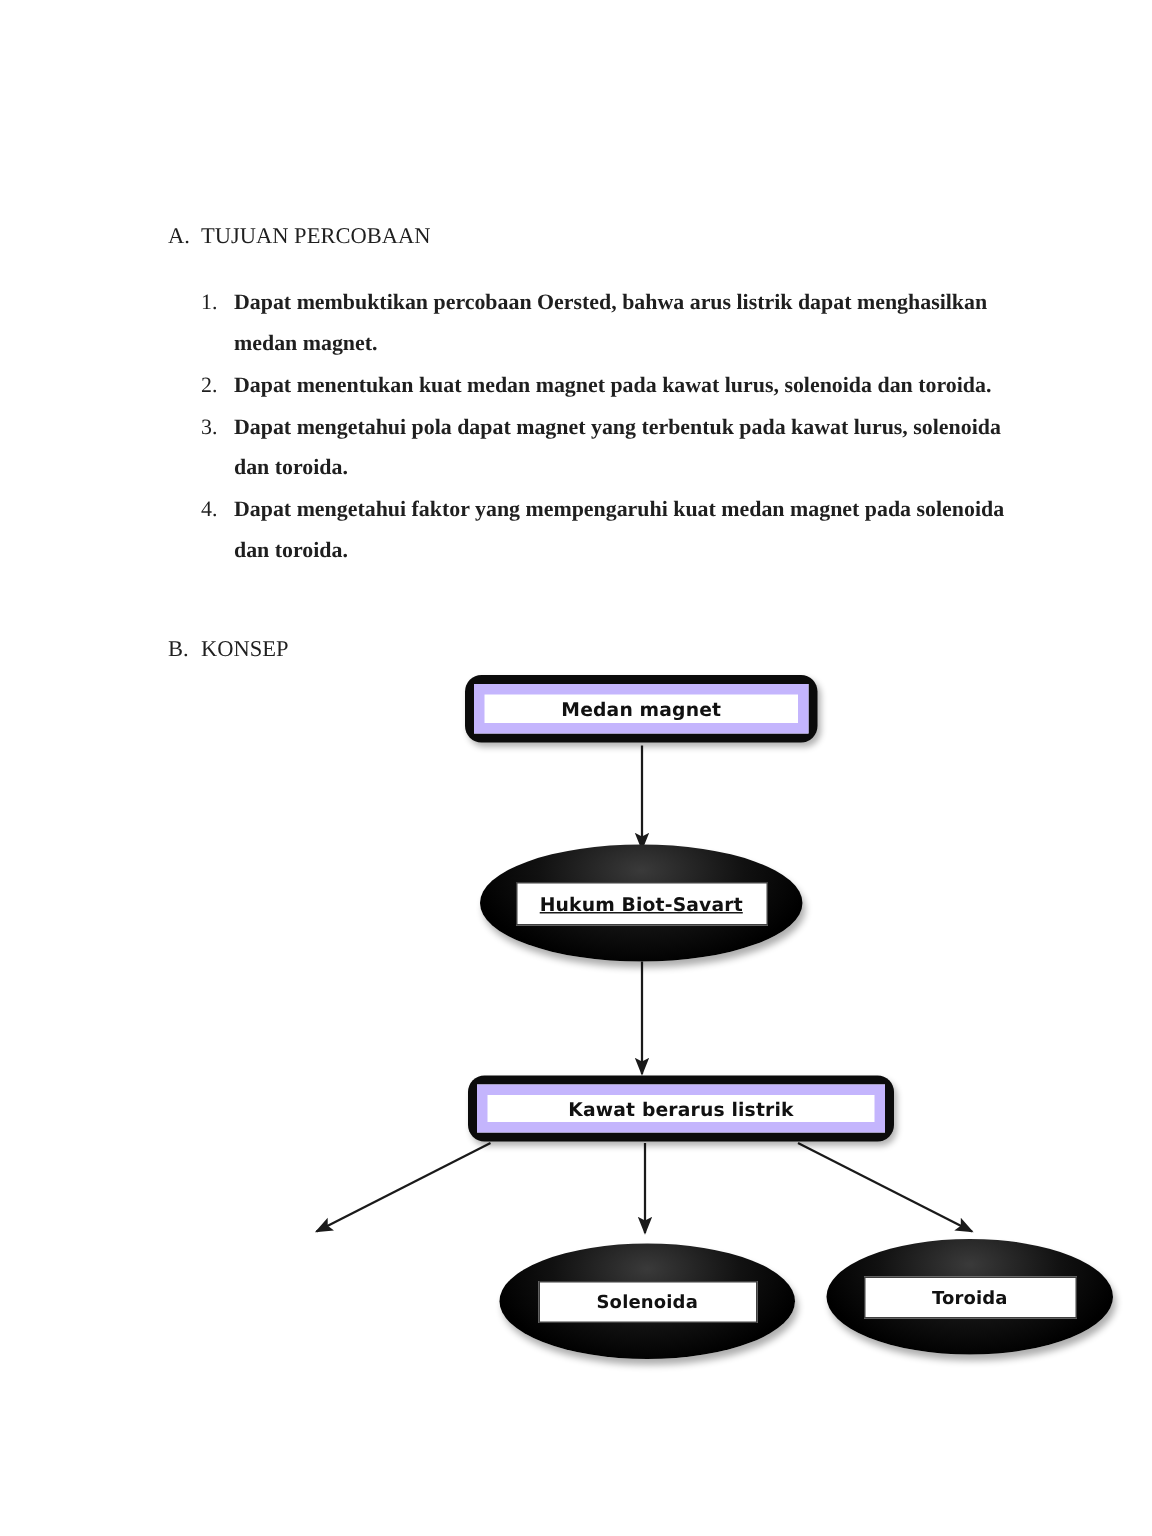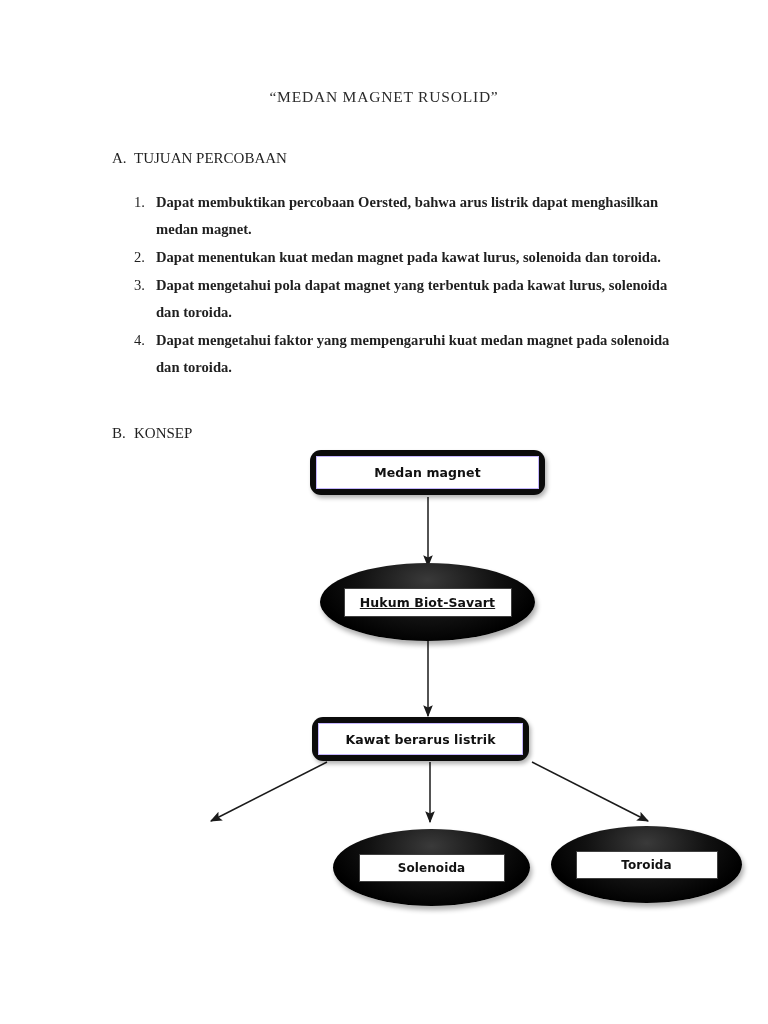--- a/index.html
+++ b/index.html
@@ -99,21 +99,21 @@
   .node-box {
     background: #0b0b0b;
     border-radius: 11px;
     padding: 6px;
     box-shadow: 2px 3px 4px rgba(0,0,0,0.30);
   }
   .node-box .inner {
     background: #ffffff;
     width: 100%;
     height: 100%;
-    border: 1px solid #c4b5fd;
+    border: 7px solid #c4b5fd;
     display: flex;
     align-items: center;
     justify-content: center;
     box-sizing: border-box;
   }
 
   
   .node-ellipse {
     background: radial-gradient(ellipse at 50% 22%, #3a3a3a 0%, #111111 45%, #000000 75%);
     border-radius: 50%;
@@ -139,21 +139,20 @@
     letter-spacing: 0.1px;
     white-space: nowrap;
   }
   .node-label.sm { font-size: 12px; }
 </style>
 </head>
 <body>
 
 <div class="page">
 
-  <div class="doc-title">“MEDAN MAGNET RUSOLID”</div>
 
   <div class="section-heading heading-a">
     <span class="sec-letter">A.</span><span>TUJUAN PERCOBAAN</span>
   </div>
 
   <div class="obj-list">
     <div class="obj-item">
       <span class="obj-num">1.</span>
       <span class="obj-text">Dapat membuktikan percobaan Oersted, bahwa arus listrik dapat menghasilkan medan magnet.</span>
     </div>
@@ -200,21 +199,21 @@
         <span class="node-label">Medan magnet</span>
       </div>
     </div>
 
     <div class="node node-ellipse" style="left:320px; top:563px; width:215px; height:78px;">
       <div class="plate" style="width:168px; height:29px;text-decoration:underline;">
         <span class="node-label">Hukum Biot-Savart</span>
       </div>
     </div>
 
-    <div class="node node-box" style="left:312px; top:717px; width:217px; height:44px;">
+    <div class="node node-box" style="left:312px; top:717px; width:284px; height:44px;">
       <div class="inner">
         <span class="node-label">Kawat berarus listrik</span>
       </div>
     </div>
 
 
     <div class="node node-ellipse" style="left:333px; top:829px; width:197px; height:77px;">
       <div class="plate" style="width:146px; height:28px;">
         <span class="node-label sm">Solenoida</span>
       </div>

